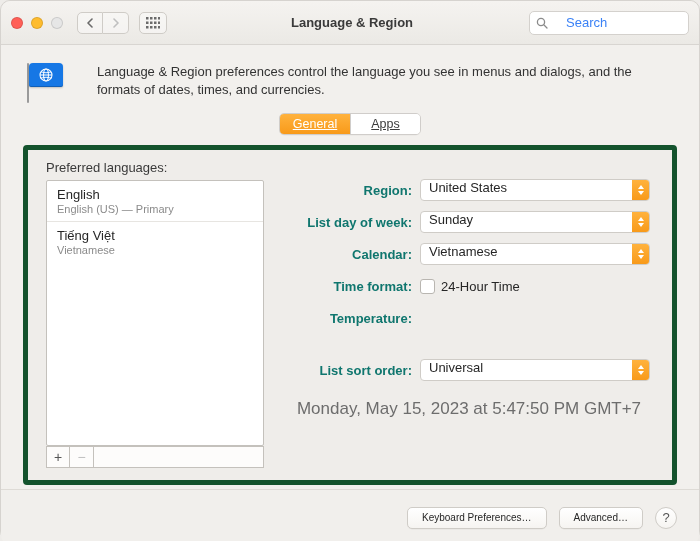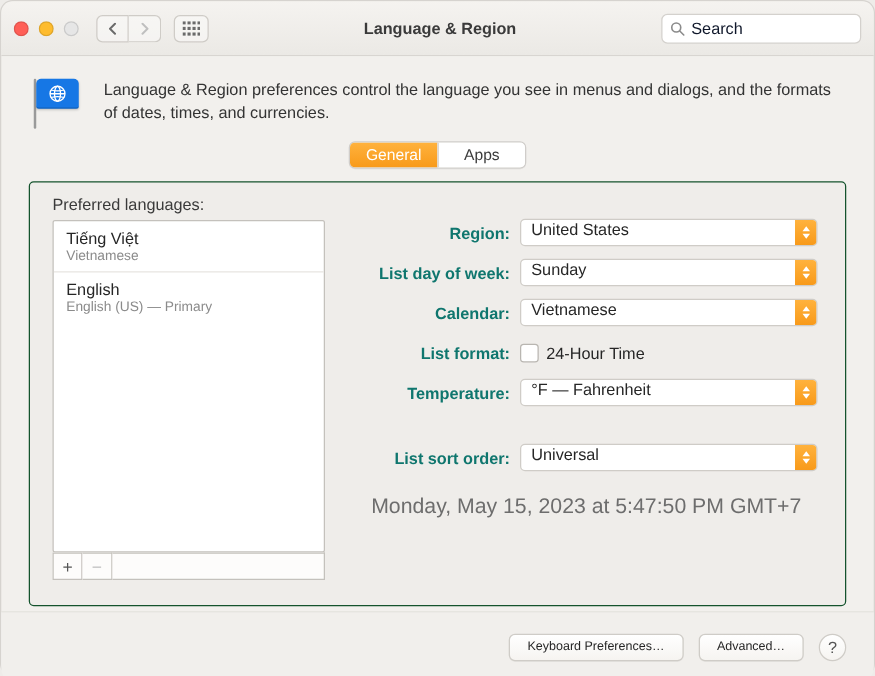--- a/index.html
+++ b/index.html
@@ -53,25 +53,25 @@
     position:absolute; left:4px; right:0; text-align:center;
     font-weight:600; font-size:13px; color:#3a3a3a; pointer-events:none;
   }
   .search {
     margin-left:auto;
     width: 160px; height: 24px;
     background:#fff;
     border:1px solid #d4d1cd;
     border-radius:5px;
     display:flex;align-items:center;
-    padding: 0 6px; color:#0f172a; gap:5px;
+    padding: 0 6px; color:#3b82f6; gap:18px;
   }
   
   .header {
-    display:flex; align-items:flex-start; gap:16px;
+    display:flex; align-items:flex-start; gap:30px;
     padding: 14px 22px 6px 22px;
   }
   .flag {
     width: 44px; height: 44px; flex:0 0 44px;
     position:relative;
   }
   .flag-rect{
     position:absolute; left:6px; top:4px; width:34px; height:24px;
     background:#1677e5; border-radius:4px 4px 2px 2px;
     box-shadow: inset 0 -1px 0 rgba(0,0,0,0.2), 0 1px 2px rgba(0,0,0,0.2);
@@ -82,32 +82,32 @@
   .header-text { font-size:13px; color:#333; line-height:1.35; padding-top:4px; }
 
   
   .seg-wrap{ display:flex;justify-content:center; padding: 4px 0 10px; }
   .segmented{
     display:flex; border:1px solid #d0cdca; border-radius:5px; overflow:hidden;
     box-shadow: 0 0.5px 0 rgba(0,0,0,0.05);
   }
   .seg{
     width:70px;height:20px;display:flex;align-items:center;justify-content:center;
-    font-size:12.5px;background:#fff;
+    font-size:12.5px;background:#fff;text-decoration:underline;
   }
   .seg.active{
     background: linear-gradient(#ffb23d,#f89a1a); color:#fff; font-weight:500;
   }
   .seg:not(.active){color:#3b3b3b;}
   .seg + .seg { border-left:1px solid #d0cdca;text-align:center; }
 
   .content{
     position:relative;
     margin: 0 22px 4px 22px;
-    border:1px solid #14532d;
+    border:5px solid #14532d;
     border-radius:4px;
     background:#efedea;
     height: 340px;
     flex: 0 0 340px;
   }
 
   .plabel{
     position:absolute;left:18px;top:10px;font-size:13px;color:#3a3a3a;
   }
   .lang-list{
@@ -254,26 +254,26 @@
       <div class="seg active">General</div>
       <div class="seg">Apps</div>
     </div>
   </div>
 
   <div class="content">
     <div class="plabel">Preferred languages:</div>
 
     <div class="lang-list">
       <div class="lang-item">
+        <div class="lang-main">English</div>
+        <div class="lang-sub">English (US) — Primary</div>
+      </div>
+      <div class="lang-item">
         <div class="lang-main">Tiếng Việt</div>
         <div class="lang-sub">Vietnamese</div>
-      </div>
-      <div class="lang-item">
-        <div class="lang-main">English</div>
-        <div class="lang-sub">English (US) — Primary</div>
       </div>
     </div>
 
     <div class="addrm">
       <div class="sq">+</div>
       <div class="sq dis">−</div>
       <div class="bar"></div>
     </div>
 
     <div class="form">
@@ -292,30 +292,26 @@
         </div>
       </div>
       <div class="row">
         <div class="rlabel">Calendar:</div>
         <div class="popup">
           <span>Vietnamese</span>
           <span class="stepper"></span>
         </div>
       </div>
       <div class="row">
-        <div class="rlabel">List format:</div>
+        <div class="rlabel">Time format:</div>
         <div class="chk"></div>
         <div class="chk-label">24-Hour Time</div>
       </div>
       <div class="row">
         <div class="rlabel">Temperature:</div>
-        <div class="popup">
-          <span>°F — Fahrenheit</span>
-          <span class="stepper"></span>
-        </div>
       </div>
       <div class="gap-row"></div>
       <div class="row">
         <div class="rlabel">List sort order:</div>
         <div class="popup">
           <span>Universal</span>
           <span class="stepper"></span>
         </div>
       </div>
 

